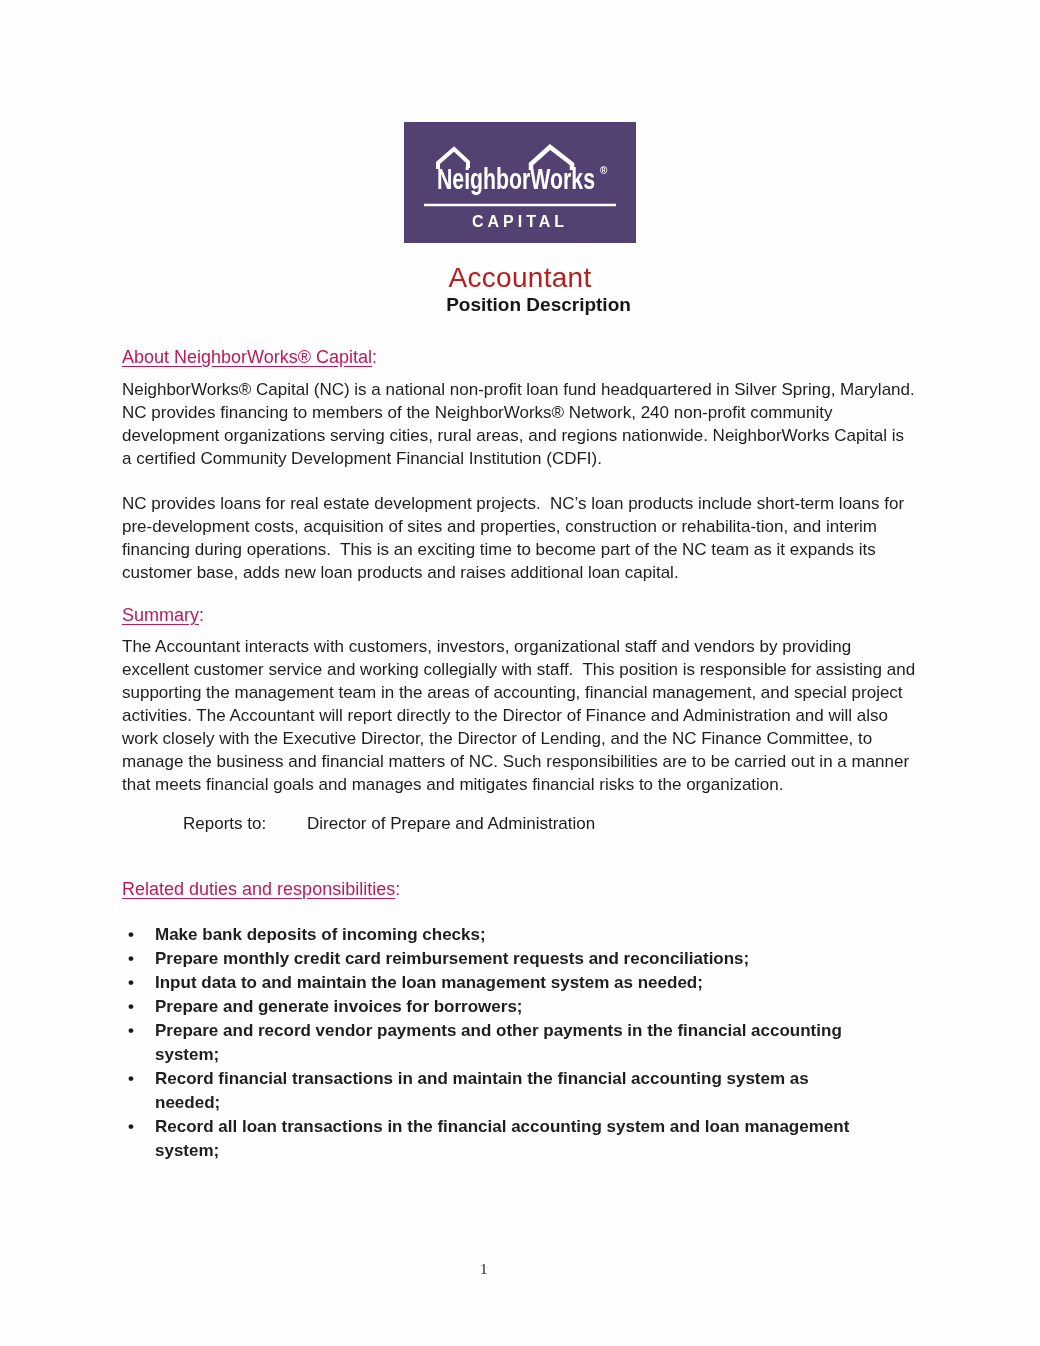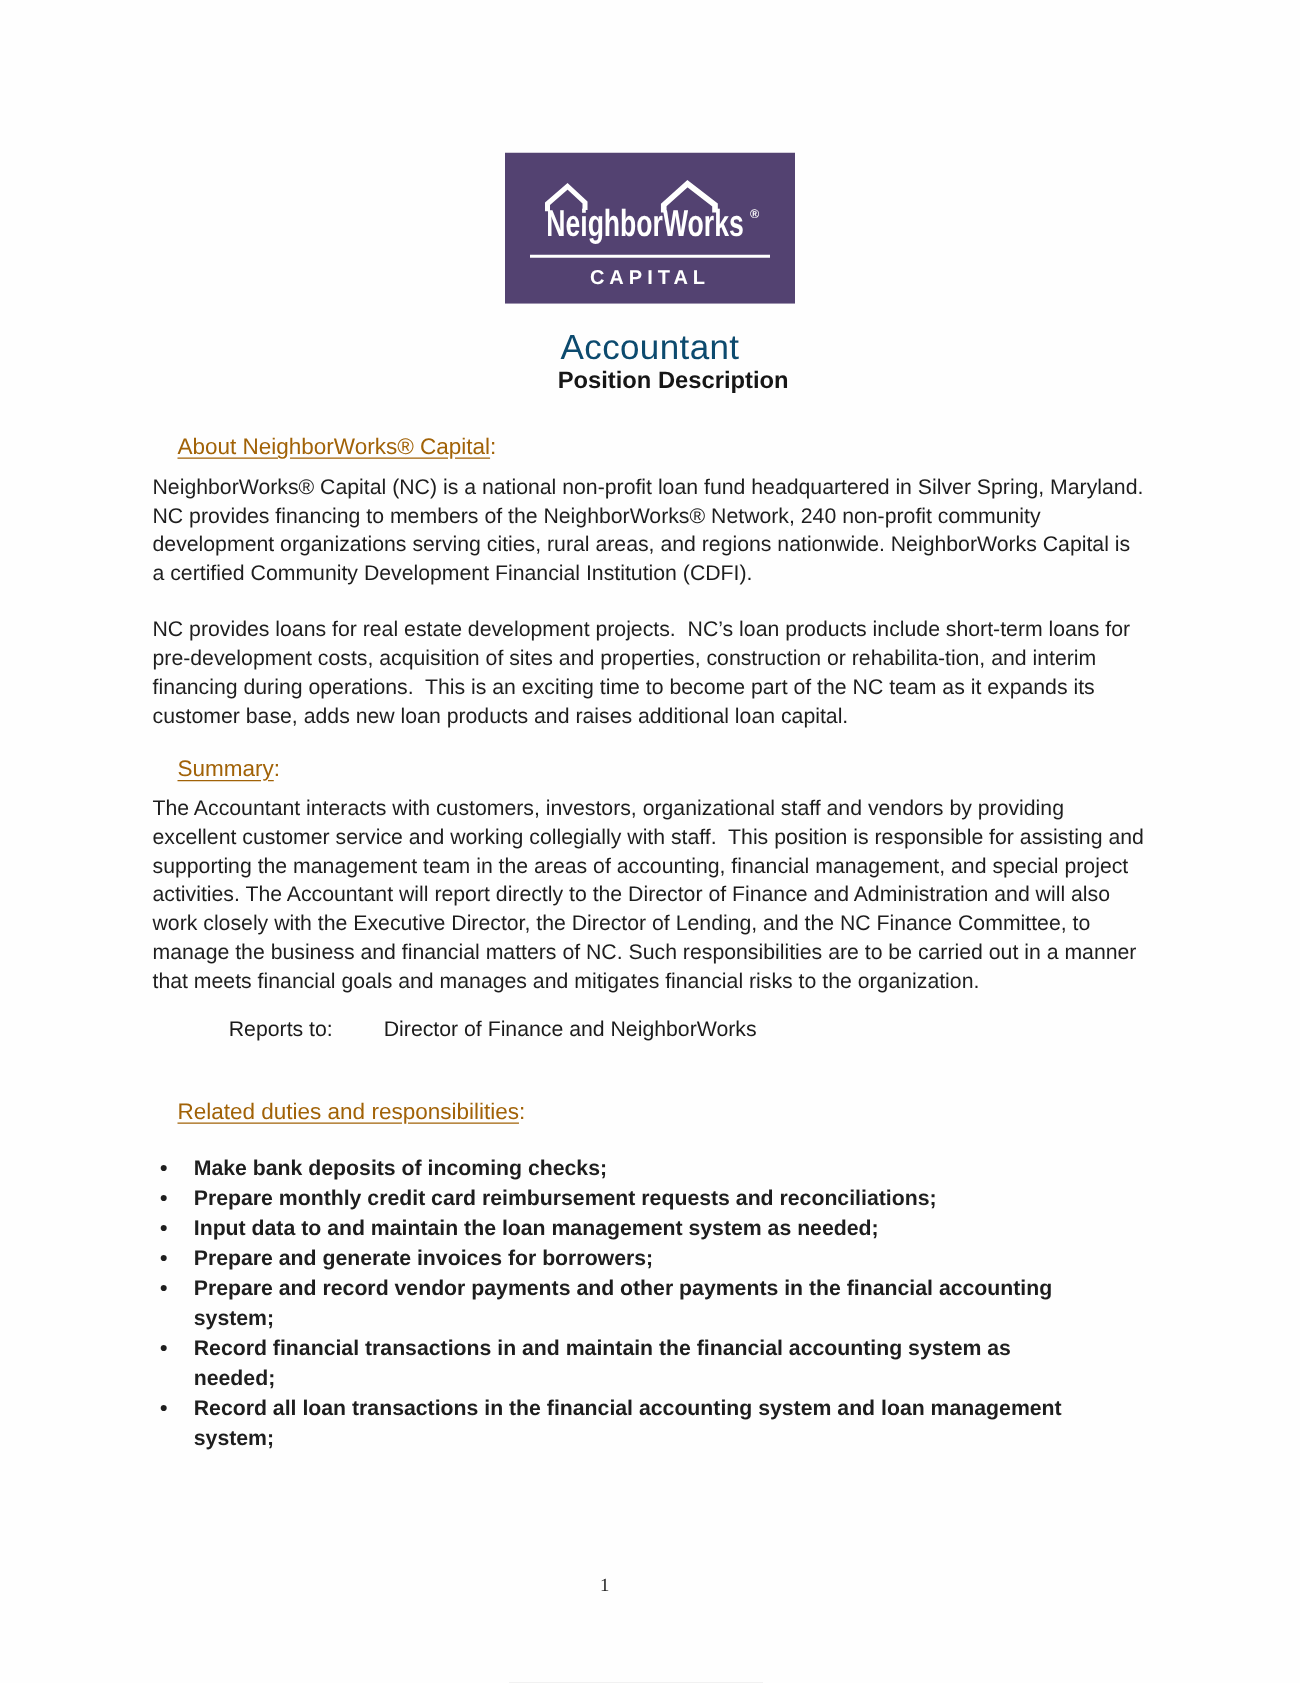--- a/index.html
+++ b/index.html
@@ -39,41 +39,40 @@
     letter-spacing: 4px;
     fill: #ffffff;
   }
   
   .title {
     margin-top: 20px;
     text-align: center;
     font-size: 28px;
     line-height: 30px;
     letter-spacing: 0.3px;
-    color: #0c4a6e;
+    color: #b91c1c;
   }
   .subtitle {
     margin-top: 1px;
     text-align: center;
     font-size: 19px;
     line-height: 22px;
     font-weight: bold;
     color: #161616;
     margin-left: 37px;
   }
   
   .content {
     margin: 0 122px;
     width: 796px;
   }
   .h {
     font-size: 18px;
     line-height: 22px;
-    color: #a16207;
-    margin-left: 20px;
+    color: #be185d;
   }
   .hu { text-decoration: underline; text-underline-offset: 3px; }
   .h-about   { margin-top: 30px; }
   .h-summary { margin-top: 20px; }
   .h-duties  { margin-top: 42px; }
   .para {
     margin: 0;
     font-size: 17px;
     line-height: 23px;
     white-space: pre-wrap;
@@ -143,21 +142,21 @@
     <div class="h h-about"><span class="hu">About NeighborWorks® Capital</span><span>:</span></div>
 
     <p class="para p1">NeighborWorks® Capital (NC) is a national non-profit loan fund headquartered in Silver Spring, Maryland.  NC provides financing to members of the NeighborWorks® Network, 240 non-profit community development organizations serving cities, rural areas, and regions nationwide. NeighborWorks Capital is a certified Community Development Financial Institution (CDFI).</p>
     <p class="para p2">NC provides loans for real estate development projects.  NC’s loan products include short-term loans for pre-development costs, acquisition of sites and properties, construction or rehabilita-tion, and interim financing during operations.  This is an exciting time to become part of the NC team as it expands its customer base, adds new loan products and raises additional loan capital.</p>
 
     <div class="h h-summary"><span class="hu">Summary</span><span>:</span></div>
 
     <p class="para p-summary">The Accountant interacts with customers, investors, organizational staff and vendors by providing excellent customer service and working collegially with staff.  This position is responsible for assisting and supporting the management team in the areas of accounting, financial management, and special project activities. The Accountant will report directly to the Director of Finance and Administration and will also work closely with the Executive Director, the Director of Lending, and the NC Finance Committee, to manage the business and financial matters of NC. Such responsibilities are to be carried out in a manner that meets financial goals and manages and mitigates financial risks to the organization.</p>
 
     <div class="detail-rows">
-      <div><span class="detail-label">Reports to:</span><span>Director of Finance and NeighborWorks</span></div>
+      <div><span class="detail-label">Reports to:</span><span>Director of Prepare and Administration</span></div>
     </div>
 
     <div class="h h-duties"><span class="hu">Related duties and responsibilities</span><span>:</span></div>
 
     <ul class="duties">
       <li>Make bank deposits of incoming checks;</li>
       <li>Prepare monthly credit card reimbursement requests and reconciliations;</li>
       <li>Input data to and maintain the loan management system as needed;</li>
       <li>Prepare and generate invoices for borrowers;</li>
       <li>Prepare and record vendor payments and other payments in the financial accounting system;</li>

